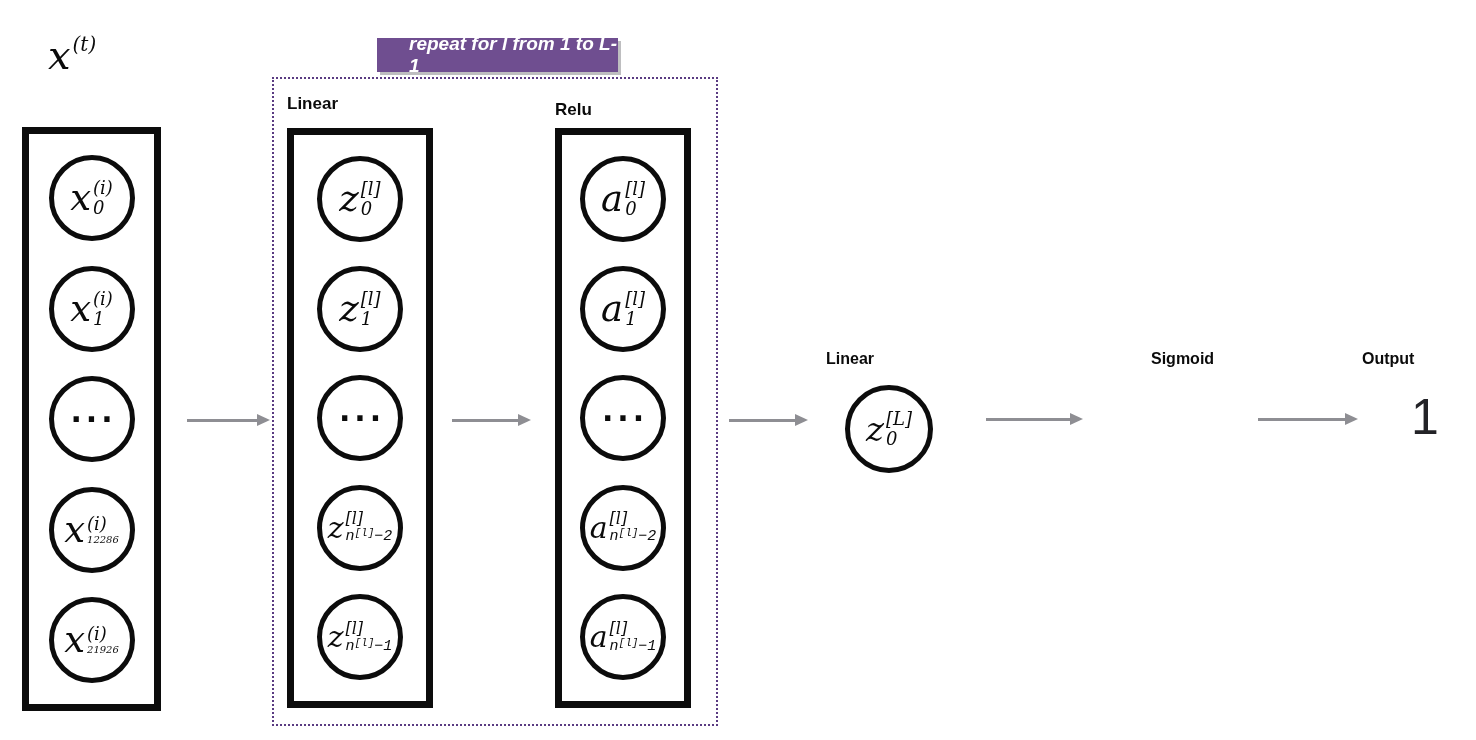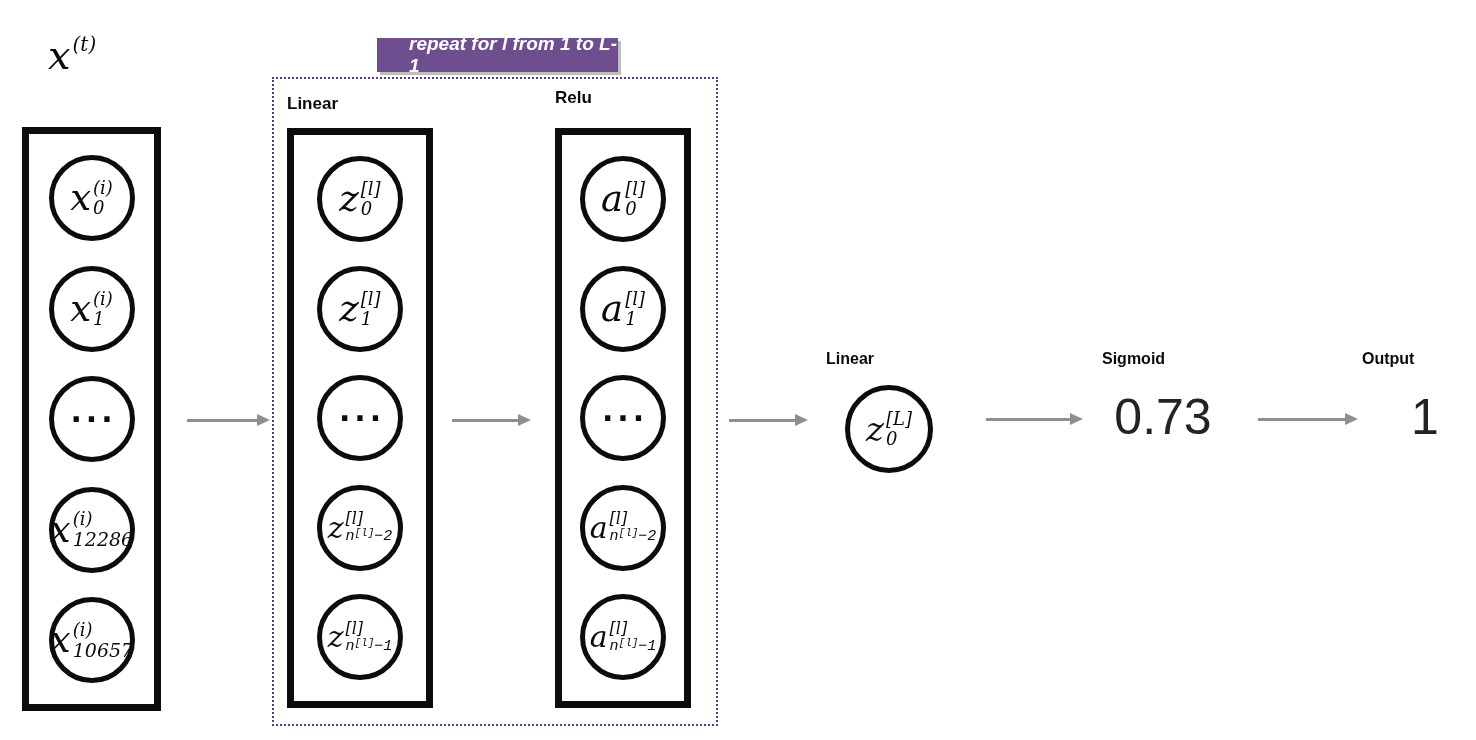--- a/index.html
+++ b/index.html
@@ -29,21 +29,21 @@
     font-family:"DejaVu Serif","Liberation Serif",serif;font-style:italic;color:#0b0b0b;
   }
   .mbase{font-size:37px;line-height:0.85;}
   .mscripts{display:inline-flex;flex-direction:column;align-items:flex-start;margin-left:2px;justify-content:center;}
   .msup{font-size:18px;line-height:1;}
   .msub{font-size:18px;line-height:1;margin-top:2px;white-space:nowrap;}
   .nsup{font-size:11px;position:relative;top:-4px;}
   .node .long .mbase{font-size:30px;}
   .node .long .msup{font-size:16px;}
   .node .long .msub{font-size:15px;font-family:Liberation Mono, monospace;}
-  .node .widesub .msub{font-size:19px;}
+  .node .widesub .msub{font-size:10px;}
   .math.dots{font-style:normal;font-weight:700;font-size:30px;letter-spacing:4px;
     font-family:"DejaVu Sans","Liberation Sans",sans-serif;transform:translateX(2px);}
   .input-title{position:absolute;left:48px;top:38px;}
   .input-title .mbase{font-size:40px;}
   .input-title .msup{font-size:20px;}
   .input-title .mscripts{transform:translateY(-11px);}
   .final-node .mbase{font-size:34px;}
   
   .dotted-box{
     position:absolute;left:272px;top:77px;width:446px;height:649px;box-sizing:border-box;
@@ -116,21 +116,21 @@
             <span class="msup">(i)</span>
             <span class="msub">12286</span>
           </span>
         </span>
       </div>
       <div class="node">
         <span class="math widesub">
           <span class="mbase">x</span>
           <span class="mscripts">
             <span class="msup">(i)</span>
-            <span class="msub">10657</span>
+            <span class="msub">21926</span>
           </span>
         </span>
       </div>
     </div>
 
   <div class="arrow" style="left:187px;top:413px;width:83px">
     <span class="shaft"></span>
     <span class="head"></span>
   </div>
 
@@ -178,21 +178,21 @@
           </span>
         </span>
       </div>
     </div>
 
   <div class="arrow" style="left:452px;top:413px;width:79px">
     <span class="shaft"></span>
     <span class="head"></span>
   </div>
 
-  <div class="stage-label" style="left:555px;top:88px;width:136px">Relu</div>
+  <div class="stage-label" style="left:555px;top:100px;width:136px">Relu</div>
   <div class="col" style="left:555px;top:128px;width:136px;height:580px">
       <div class="node">
         <span class="math">
           <span class="mbase">a</span>
           <span class="mscripts">
             <span class="msup">[l]</span>
             <span class="msub">0</span>
           </span>
         </span>
       </div>
@@ -242,22 +242,21 @@
           <span class="msub">0</span>
         </span>
       </span>
     </div>
 
   <div class="arrow" style="left:986px;top:412px;width:97px">
     <span class="shaft"></span>
     <span class="head"></span>
   </div>
 
-  <div class="stage-label sm" style="left:1102px;top:350px;width:124px">Sigmoid</div>
-  <div class="stage-value" style="left:1081px;top:392px;width:164px">0.73</div>
+  <div class="stage-label sm" style="left:1151px;top:350px;width:124px">Sigmoid</div>
 
   <div class="arrow" style="left:1258px;top:412px;width:100px">
     <span class="shaft"></span>
     <span class="head"></span>
   </div>
 
   <div class="stage-label sm" style="left:1362px;top:350px;width:124px">Output</div>
   <div class="stage-value" style="left:1363px;top:392px;width:124px">1</div>
 
 </div>

